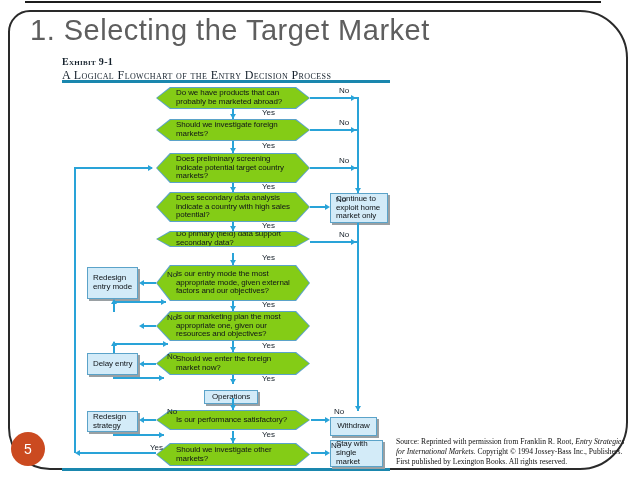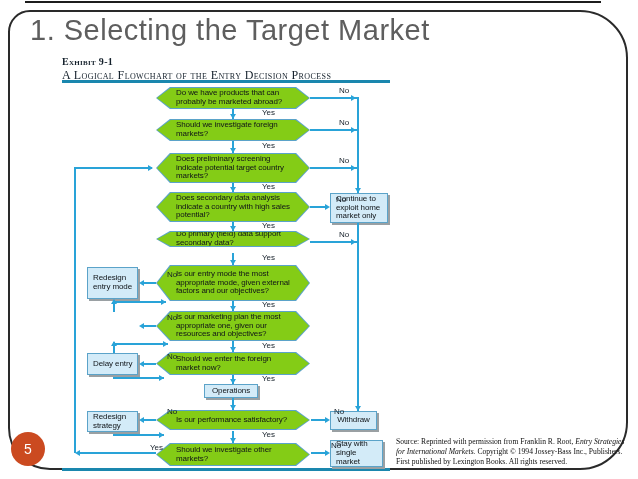--- a/index.html
+++ b/index.html
@@ -17,21 +17,21 @@
           font-size:12px;font-variant:small-caps;color:#14202b;letter-spacing:.4px;}
   .rule{position:absolute;background:#1a87ae;}
   .hex{position:absolute;clip-path:polygon(0 50%,9% 0,91% 0,100% 50%,91% 100%,9% 100%);
        background:#5ba3c9;}
   .hex .in{position:absolute;inset:1px;clip-path:polygon(0 50%,9% 0,91% 0,100% 50%,91% 100%,9% 100%);
        background:#84cc16;display:flex;align-items:center;padding:0 13px 0 19px;box-sizing:border-box;
        font-size:8px;line-height:1.1;color:#101418;letter-spacing:-0.1px;}
   .box{position:absolute;background:#d3ebf8;border:1px solid #5ba3c9;box-shadow:2px 2px 0 #9aa0a3;
        box-sizing:border-box;font-size:8px;line-height:1.12;color:#101418;display:flex;
        align-items:center;padding:1px 3px 1px 5px;letter-spacing:-0.1px;}
-  .box.ctr{justify-content:center;padding:1px 2px;}
+  .box.ctr{justify-content:center;padding:1px 2px;margin-top:6px;}
   .ln{position:absolute;background:#29a3d8;}
   .ar{position:absolute;width:0;height:0;border:3px solid transparent;}
   .ar.r{border-left:5px solid #29a3d8;border-right:0;}
   .ar.l{border-right:5px solid #29a3d8;border-left:0;}
   .ar.d{border-top:5px solid #29a3d8;border-bottom:0;}
   .ar.u{border-bottom:5px solid #29a3d8;border-top:0;}
   .lbl{position:absolute;font-size:8px;color:#16202a;letter-spacing:0;padding-left:24px;}
   .src{position:absolute;left:396px;top:437px;width:236px;font-family:"Liberation Serif",serif;
        font-size:7.6px;line-height:1.3;color:#101010;}
   .src i{font-style:italic;}

